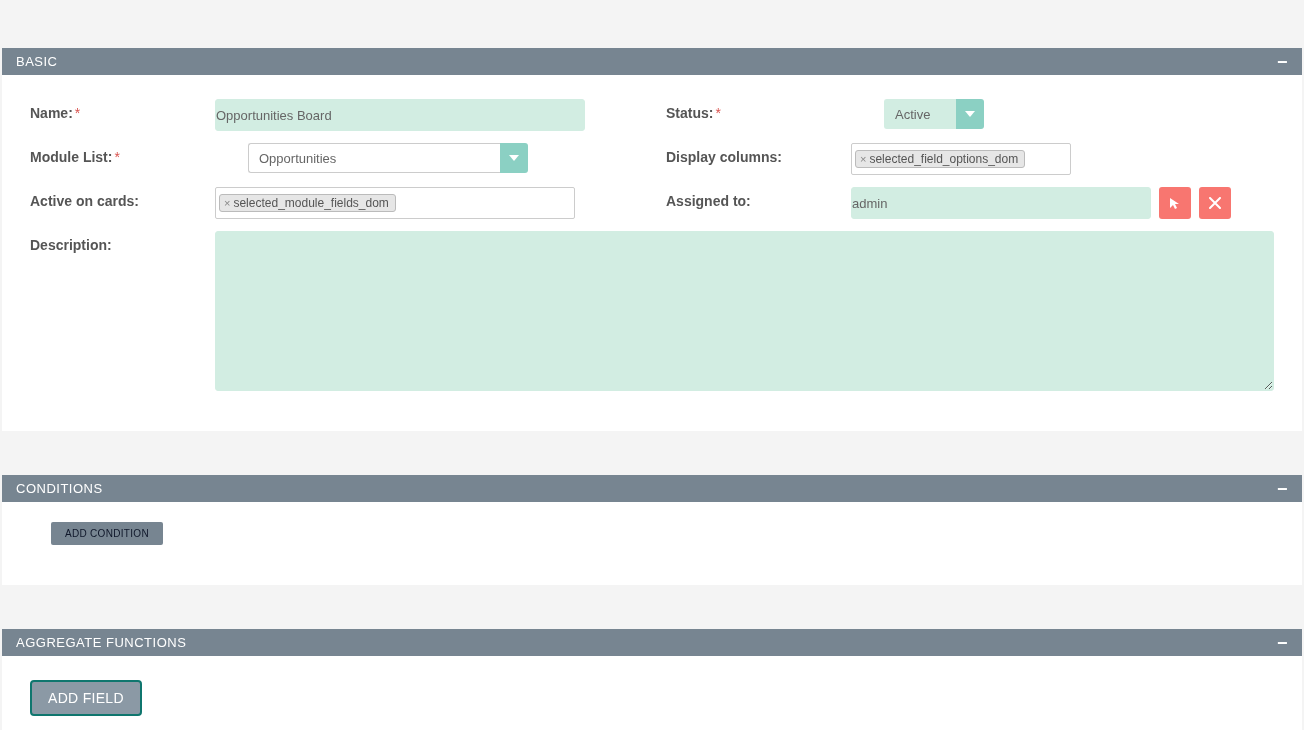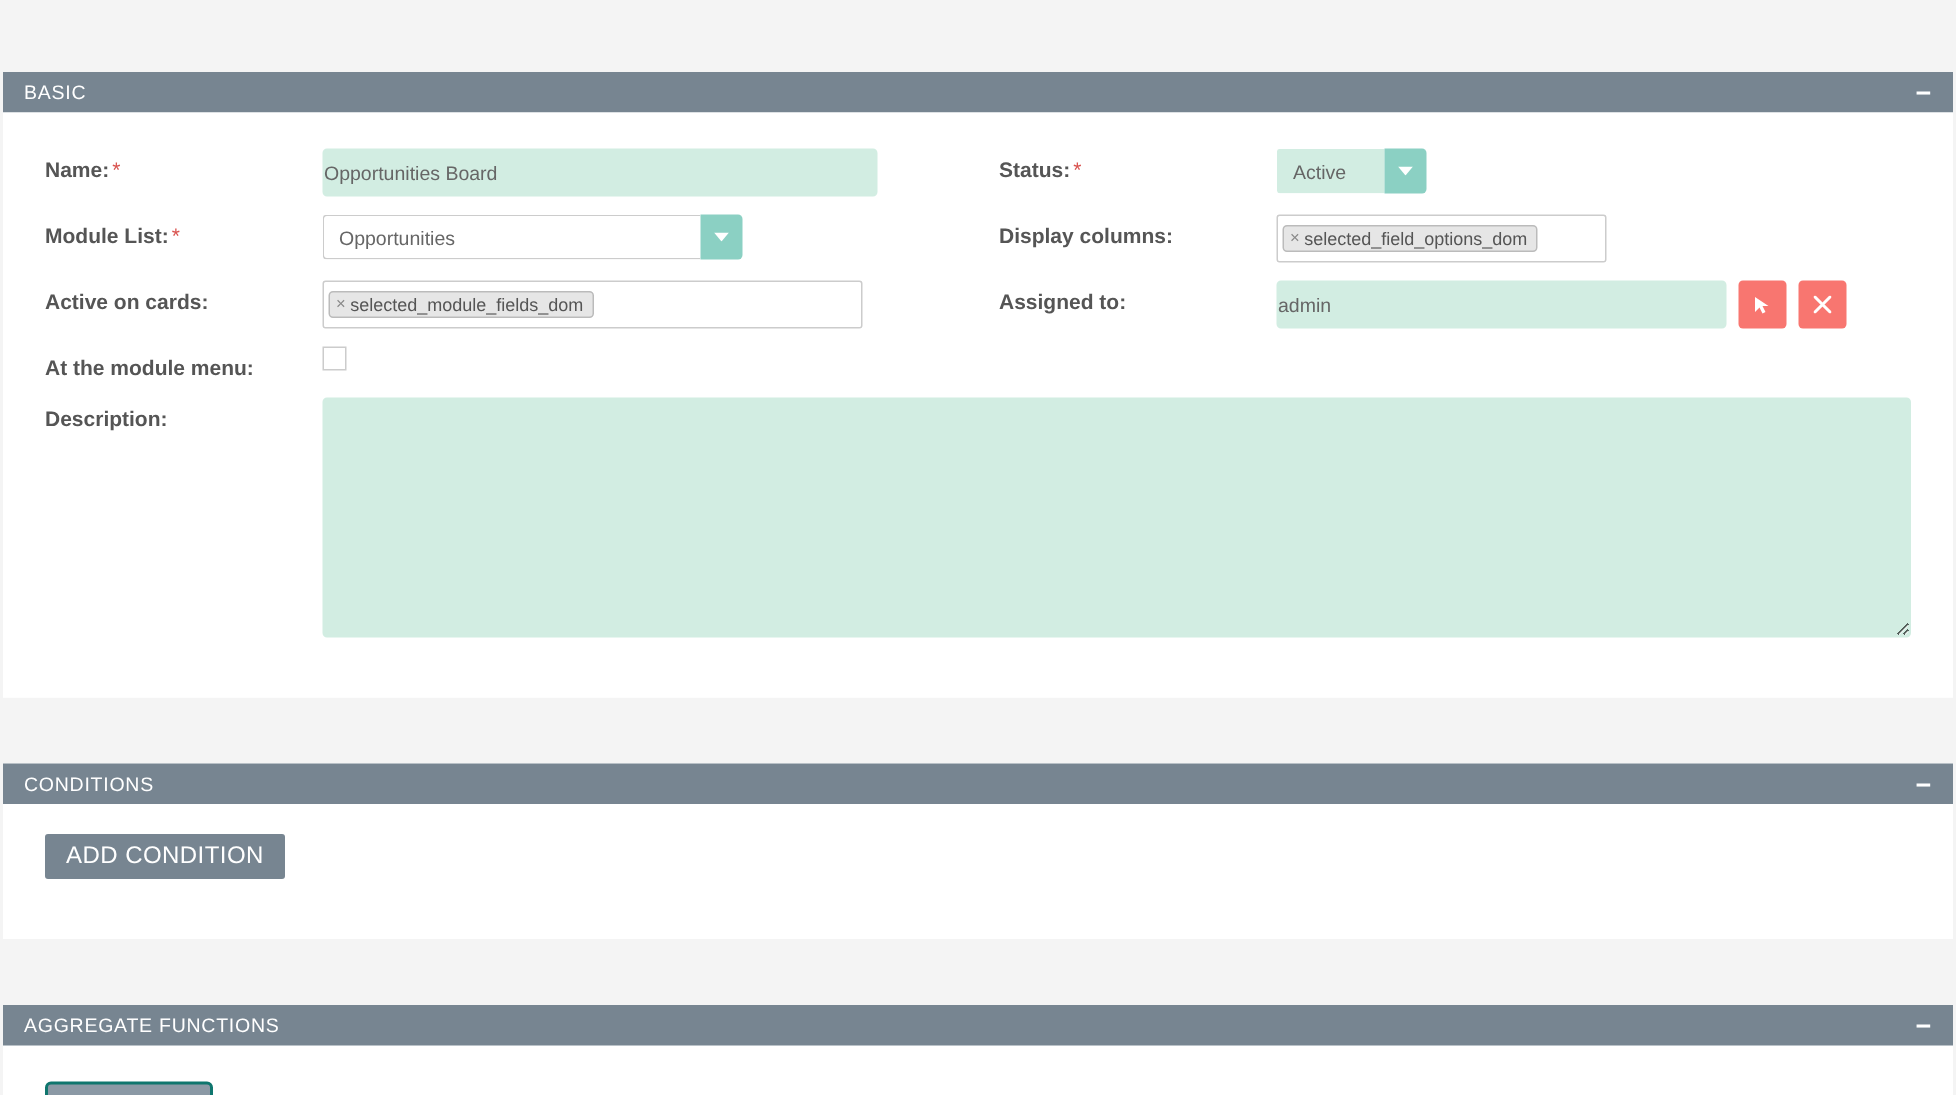--- a/index.html
+++ b/index.html
@@ -75,20 +75,21 @@
     border-radius: 3px;
     padding: 0 0;
     font-size: 13px;
     color: #666;
   }
   .text-input.short { max-width: 300px; }
   .select-wrap {
     display: flex;
     width: 100%;
     max-width: 280px;
+    margin-left: 33px;
   }
   .select-wrap.wide { max-width: 360px; }
   .select-input {
     flex: 1;
     height: 30px;
     border: 1px solid #ccc;
     border-right: none;
     border-radius: 3px 0 0 3px;
     padding: 0 10px;
     display: flex;
@@ -166,27 +167,28 @@
     border-radius: 3px;
     resize: both;
     font-family: inherit;
     font-size: 13px;
     padding: 8px;
     color: #555;
   }
 
   .btn-grey {
     background: #778591;
-    color: #ffffff;
+    color: #0f172a;
     border: none;
     border-radius: 2px;
     padding: 6px 14px;
-    font-size: 16px;
+    font-size: 10px;
     letter-spacing: 0.3px;
     cursor: pointer;
+    margin-left: 21px;
   }
   .btn-outline {
     background: #8b99a5;
     color: #fff;
     border: 2px solid #0f766e;
     border-radius: 4px;
     padding: 8px 16px;
     font-size: 14px;
     letter-spacing: 0.3px;
     cursor: pointer;
@@ -281,26 +283,20 @@
               </svg>
           </button>
           <button class="icon-btn">
             <svg width="12" height="12" viewBox="0 0 12 12">
                 <path d="M1 1 L11 11 M11 1 L1 11" stroke="#fff" stroke-width="2" stroke-linecap="round"></path>
               </svg>
           </button>
         </div>
       </div>
 
-      <div class="form-row">
-        <div class="label-col">At the module menu:</div>
-        <div class="input-col">
-          <div class="checkbox"></div>
-        </div>
-      </div>
 
       <div class="form-row full">
         <div class="label-col">Description:</div>
         <div class="input-col" style="max-width:none;">
           <textarea class="textarea" style=""></textarea>
         </div>
       </div>
 
     </div>
   </div>

